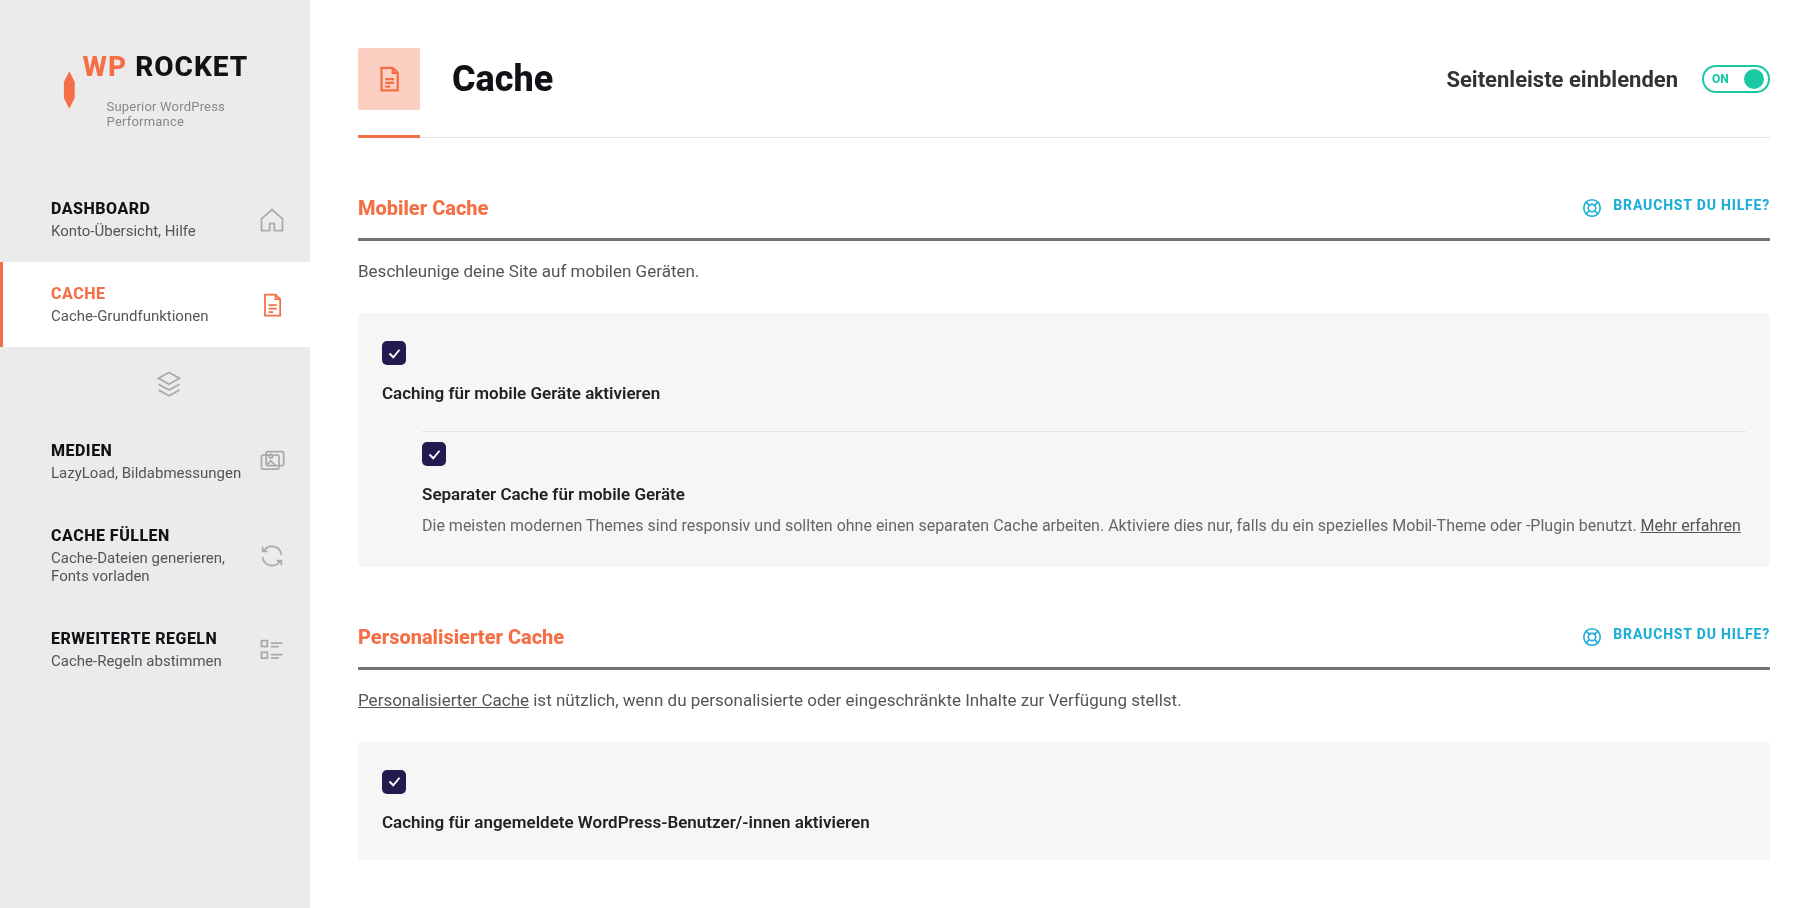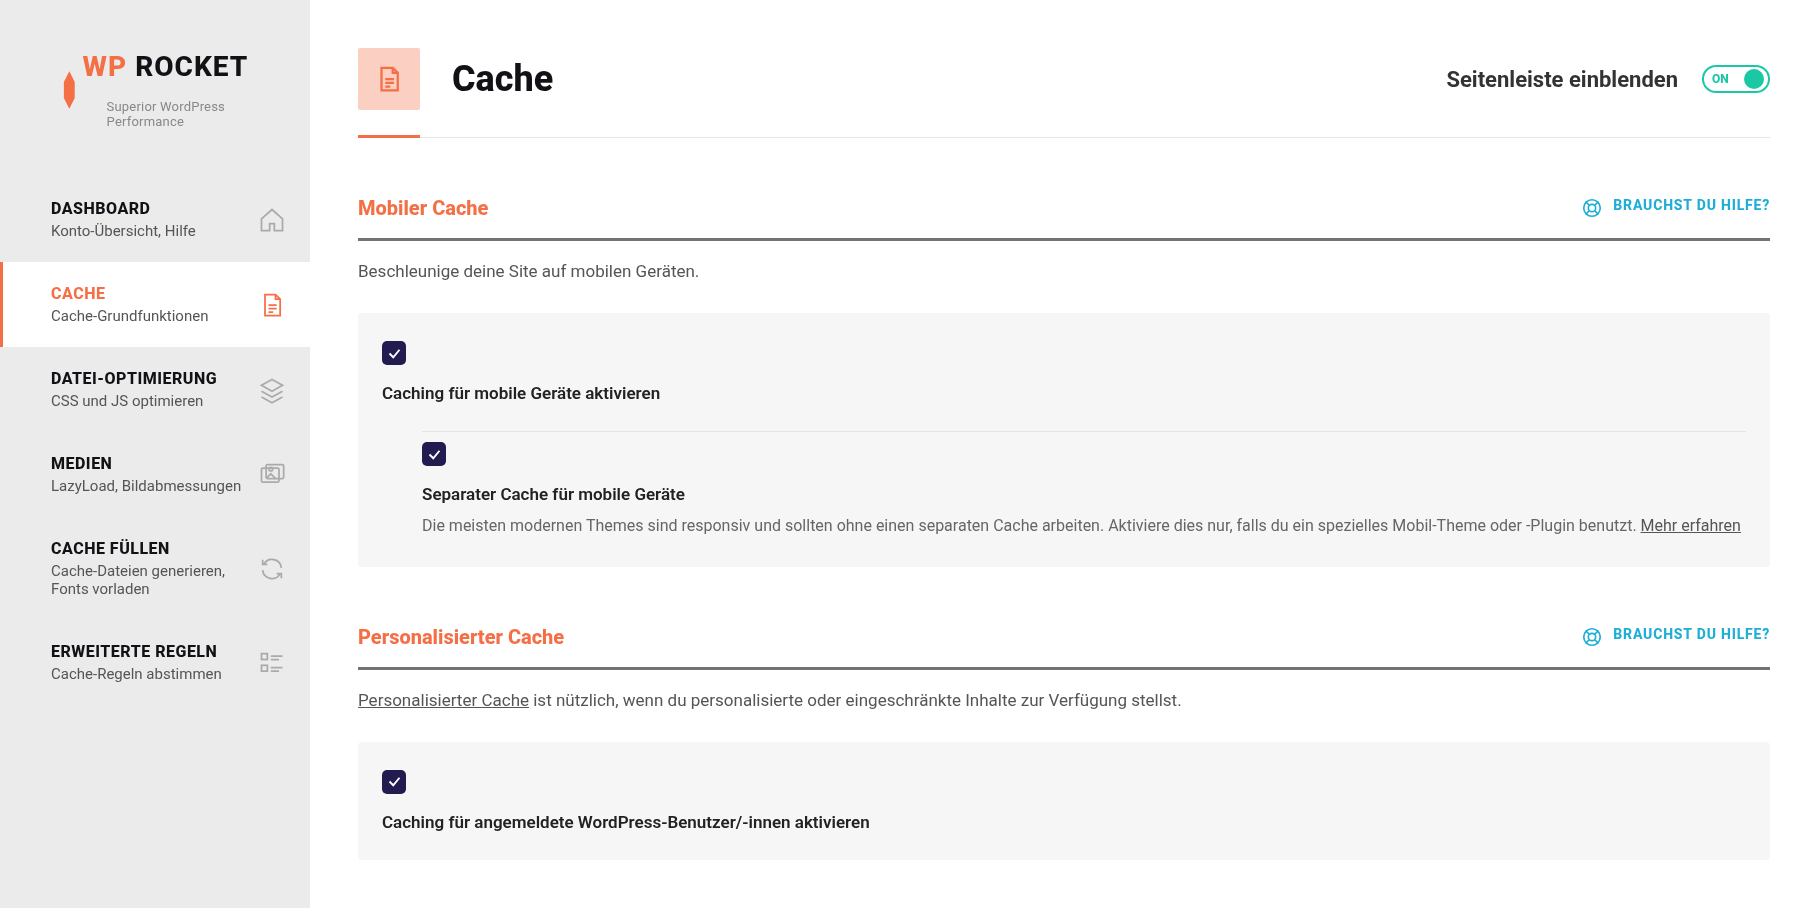--- a/index.html
+++ b/index.html
@@ -95,24 +95,20 @@
         <div class="nav-item-text">
           <div class="nav-title">CACHE</div>
           <div class="nav-sub">Cache-Grundfunktionen</div>
         </div>
         <svg class="nav-icon" viewBox="0 0 24 24">
             <path d="M6 3 H15 L19 7 V21 H6 Z M15 3 V7 H19 M9 12 H16 M9 15 H16 M9 18 H13"></path>
           </svg>
       </div>
 
       <div class="nav-item">
-        <div class="nav-item-text">
-          <div class="nav-title">DATEI-OPTIMIERUNG</div>
-          <div class="nav-sub">CSS und JS optimieren</div>
-        </div>
         <svg class="nav-icon" viewBox="0 0 24 24">
             <path d="M12 3 L21 8 L12 13 L3 8 Z M3 13 L12 18 L21 13 M3 18 L12 23 L21 18"></path>
           </svg>
       </div>
 
       <div class="nav-item">
         <div class="nav-item-text">
           <div class="nav-title">MEDIEN</div>
           <div class="nav-sub">LazyLoad, Bildabmessungen</div>
         </div>

